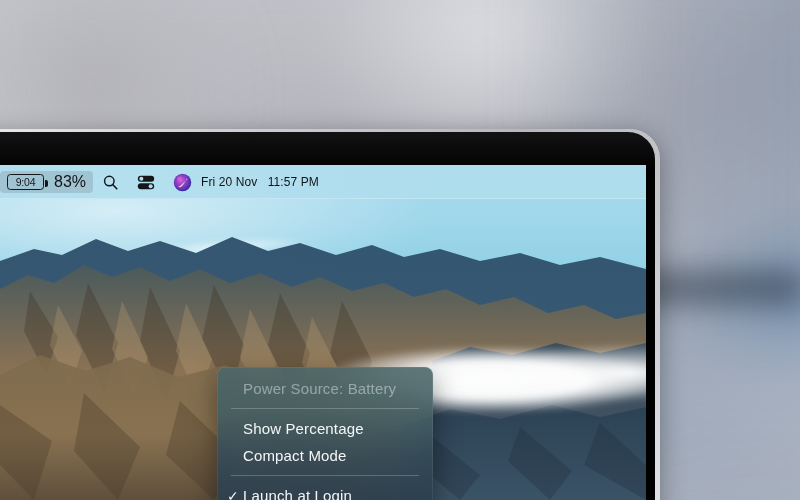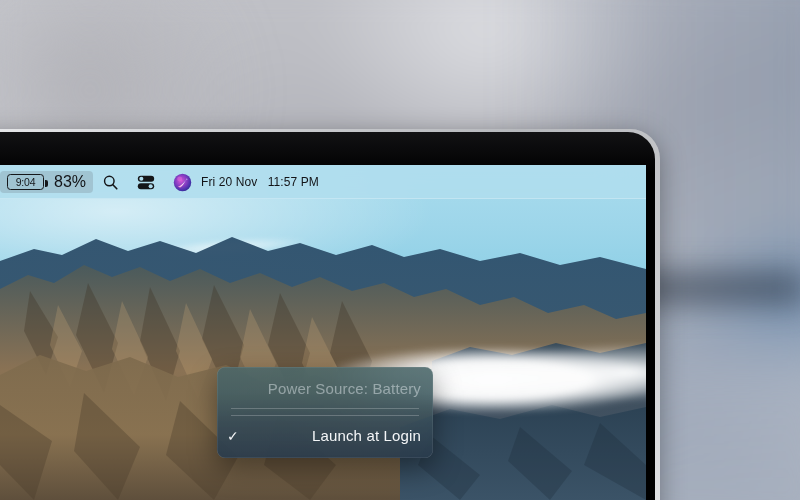--- a/index.html
+++ b/index.html
@@ -117,22 +117,22 @@
     position:absolute; left:217px; top:202px; width:216px;
     border-radius:8px;
     background:linear-gradient(180deg, rgba(74,103,106,.88) 0%, rgba(66,95,101,.88) 28%, rgba(50,72,86,.90) 62%, rgba(40,58,76,.92) 100%);
     backdrop-filter:blur(30px) saturate(1.3);
     box-shadow:0 10px 28px rgba(0,0,0,.42), 0 0 0 .5px rgba(255,255,255,.14) inset;
     padding:8px 0 9px 0;
     overflow:hidden;
   }
   .mi {
     height:27px; display:flex; align-items:center;
-    padding-left:26px; padding-right:12px;
-    font-size:15px; color:#f4f6f8; letter-spacing:.15px; white-space:nowrap;justify-content:flex-end;
+    padding-left:26px; padding-right:20px;
+    font-size:15px; color:#f4f6f8; letter-spacing:.15px; white-space:nowrap;
   }
   .mi.disabled { color:rgba(232,238,242,.47); padding-left:26px; }
   .mi .check { position:absolute; left:10px; font-size:14px; color:#f4f6f8; line-height:1; }
   .mi.checked { position:relative; }
   .sep { height:1px; margin:6px 14px 6px 14px; background:rgba(255,255,255,.22); }
 </style>
 </head>
 <body>
 
 <div id="scene">
@@ -277,21 +277,27 @@
     </div>
 
     <div class="menu">
 
       <div class="mi disabled">
         <span>Power Source: Battery</span>
       </div>
 
       <div class="sep"></div>
 
-
+      <div class="mi">
+        <span>Show Percentage</span>
+      </div>
+
+      <div class="mi">
+        <span>Compact Mode</span>
+      </div>
 
       <div class="sep"></div>
 
       <div class="mi checked">
         <span class="check">✓</span>
         <span>Launch at Login</span>
       </div>
 
     </div>
 

